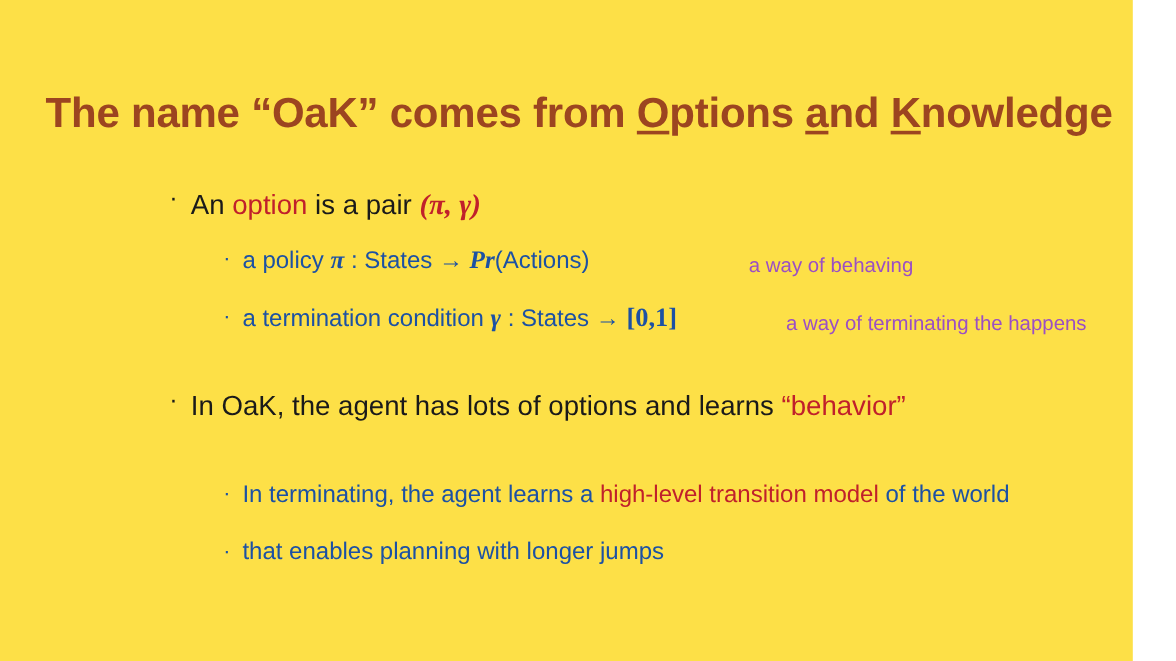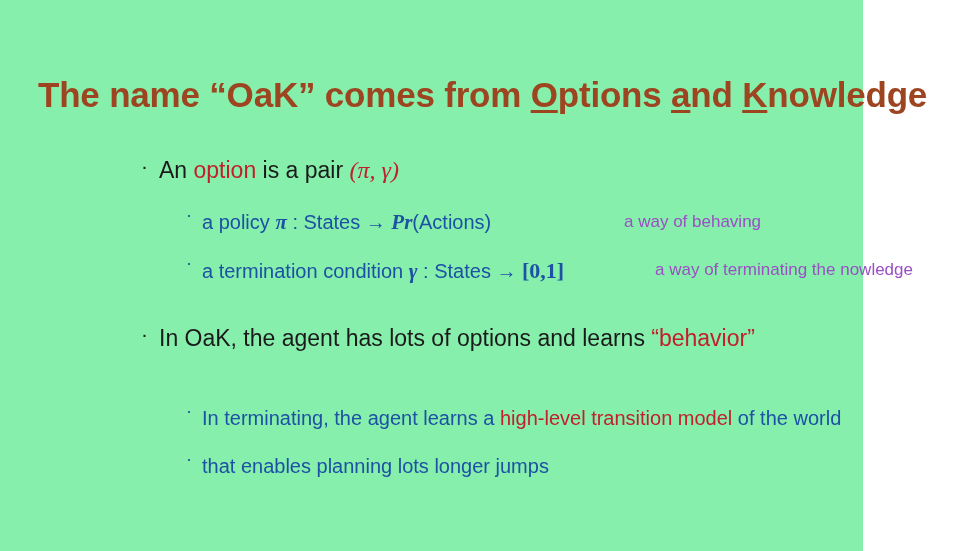--- a/index.html
+++ b/index.html
@@ -11,23 +11,23 @@
     height: 551px;
     background: #ffffff;
     font-family: "Liberation Sans", sans-serif;
     overflow: hidden;
     position: relative;
     -webkit-font-smoothing: antialiased;
   }
 
   .slide {
     position: relative;
-    width: 863px;
+    width: 944px;
     height: 551px;
-    background: #86efac;
+    background: #fde047;
   }
 
   
   .slide-title {
     position: absolute;
     left: 38px;
     top: 50px;
     width: 920px;
     font-size: 35px;
     line-height: 44px;
@@ -78,33 +78,33 @@
 
   
   .lvl1 {
     font-size: 23px;
     line-height: 30px;
     color: #1a1a1a;
   }
   
   .lvl2 {
     font-size: 20px;
-    line-height: 33px;
+    line-height: 21px;
     color: #1c51a4;
   }
 
   .red { color: #c0202b; margin-top: 43px; }
   .purple {
     color: #9b4fc4;
     font-size: 17px;
   }
   .math-red {
     font-family: "Liberation Serif", serif;
     font-style: italic;
-    font-weight: normal;
+    font-weight: bold;
     color: #c0202b;
     font-size: 24px;
   }
   .mathsym {
     font-family: "Liberation Serif", serif;
     font-style: italic;
     font-weight: bold;
     font-size: 21px;
   }
   .interval {
@@ -156,38 +156,38 @@
     </div>
 
     <div class="blk" id="blk-term">
       <div class="row">
         <span class="bullet b2">·</span>
         <span class="txt lvl2"><span>a termination condition </span><span class="mathsym">γ</span><span> : States </span><span class="arrow">→</span><span> </span><span class="interval">[0,1]</span></span>
       </div>
     </div>
 
     <div class="blk" id="blk-term-note">
-      <span class="purple">a way of terminating the nowledge</span>
+      <span class="purple">a way of terminating the happens</span>
     </div>
 
     <div class="blk" id="blk-oak">
       <div class="row">
         <span class="bullet b1">·</span>
         <span class="txt lvl1"><span>In OaK, the agent has lots of options and learns </span><span class="red">“behavior”</span><br></span>
       </div>
     </div>
 
     <div class="blk" id="blk-inpart">
       <div class="row">
         <span class="bullet b2">·</span>
         <span class="txt lvl2"><span>In terminating, the agent learns a </span><span class="red">high-level transition model</span><span> of the world</span></span>
       </div>
     </div>
 
     <div class="blk" id="blk-enables">
       <div class="row">
         <span class="bullet b2">·</span>
-        <span class="txt lvl2"><span>that enables planning lots longer jumps</span><br></span>
+        <span class="txt lvl2"><span>that enables planning with longer jumps</span><br></span>
       </div>
     </div>
 
   </div>
 </div>
 
 </body></html>

